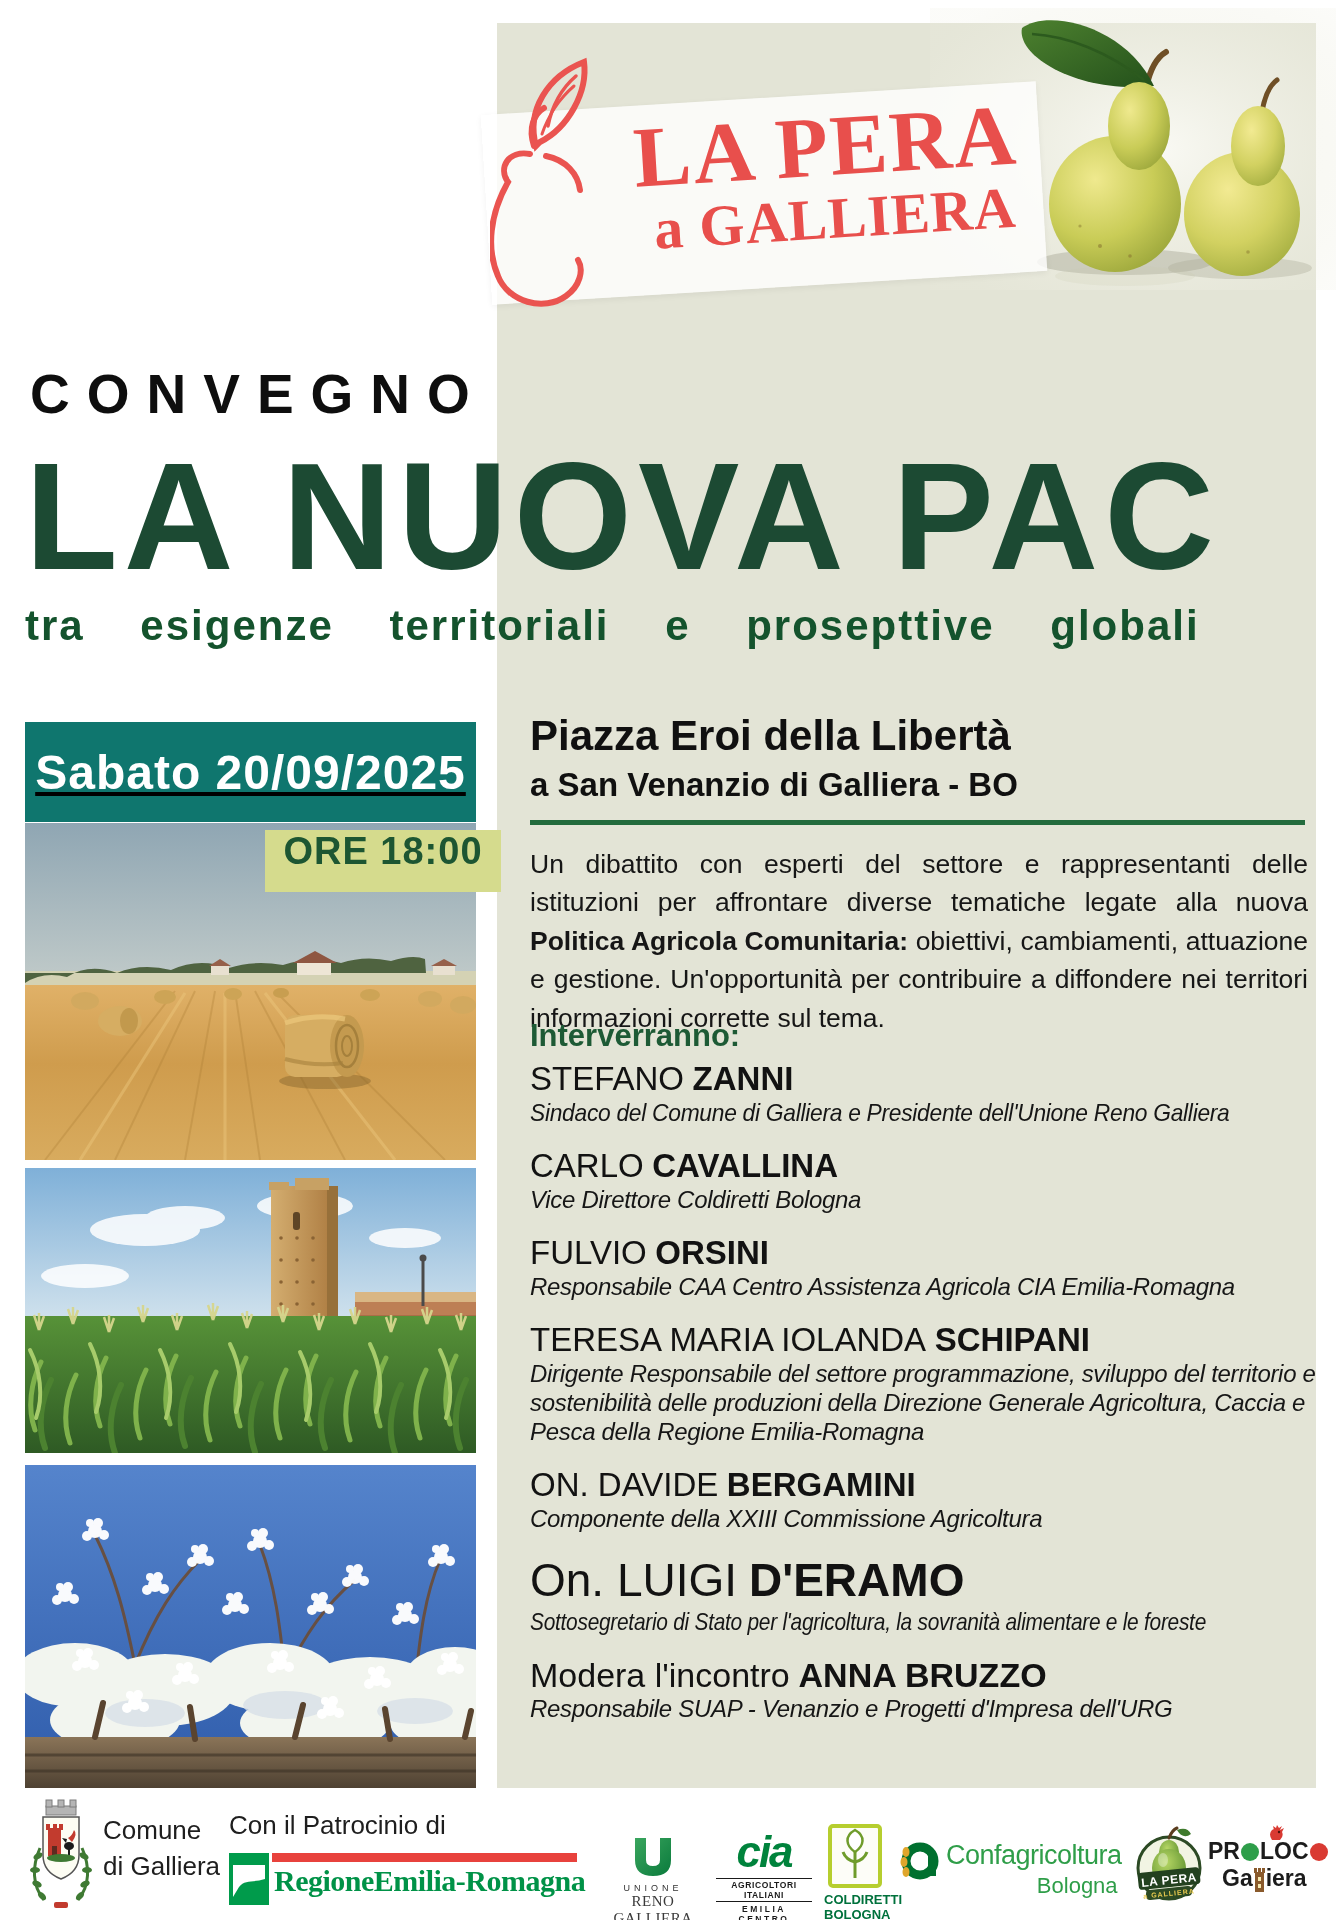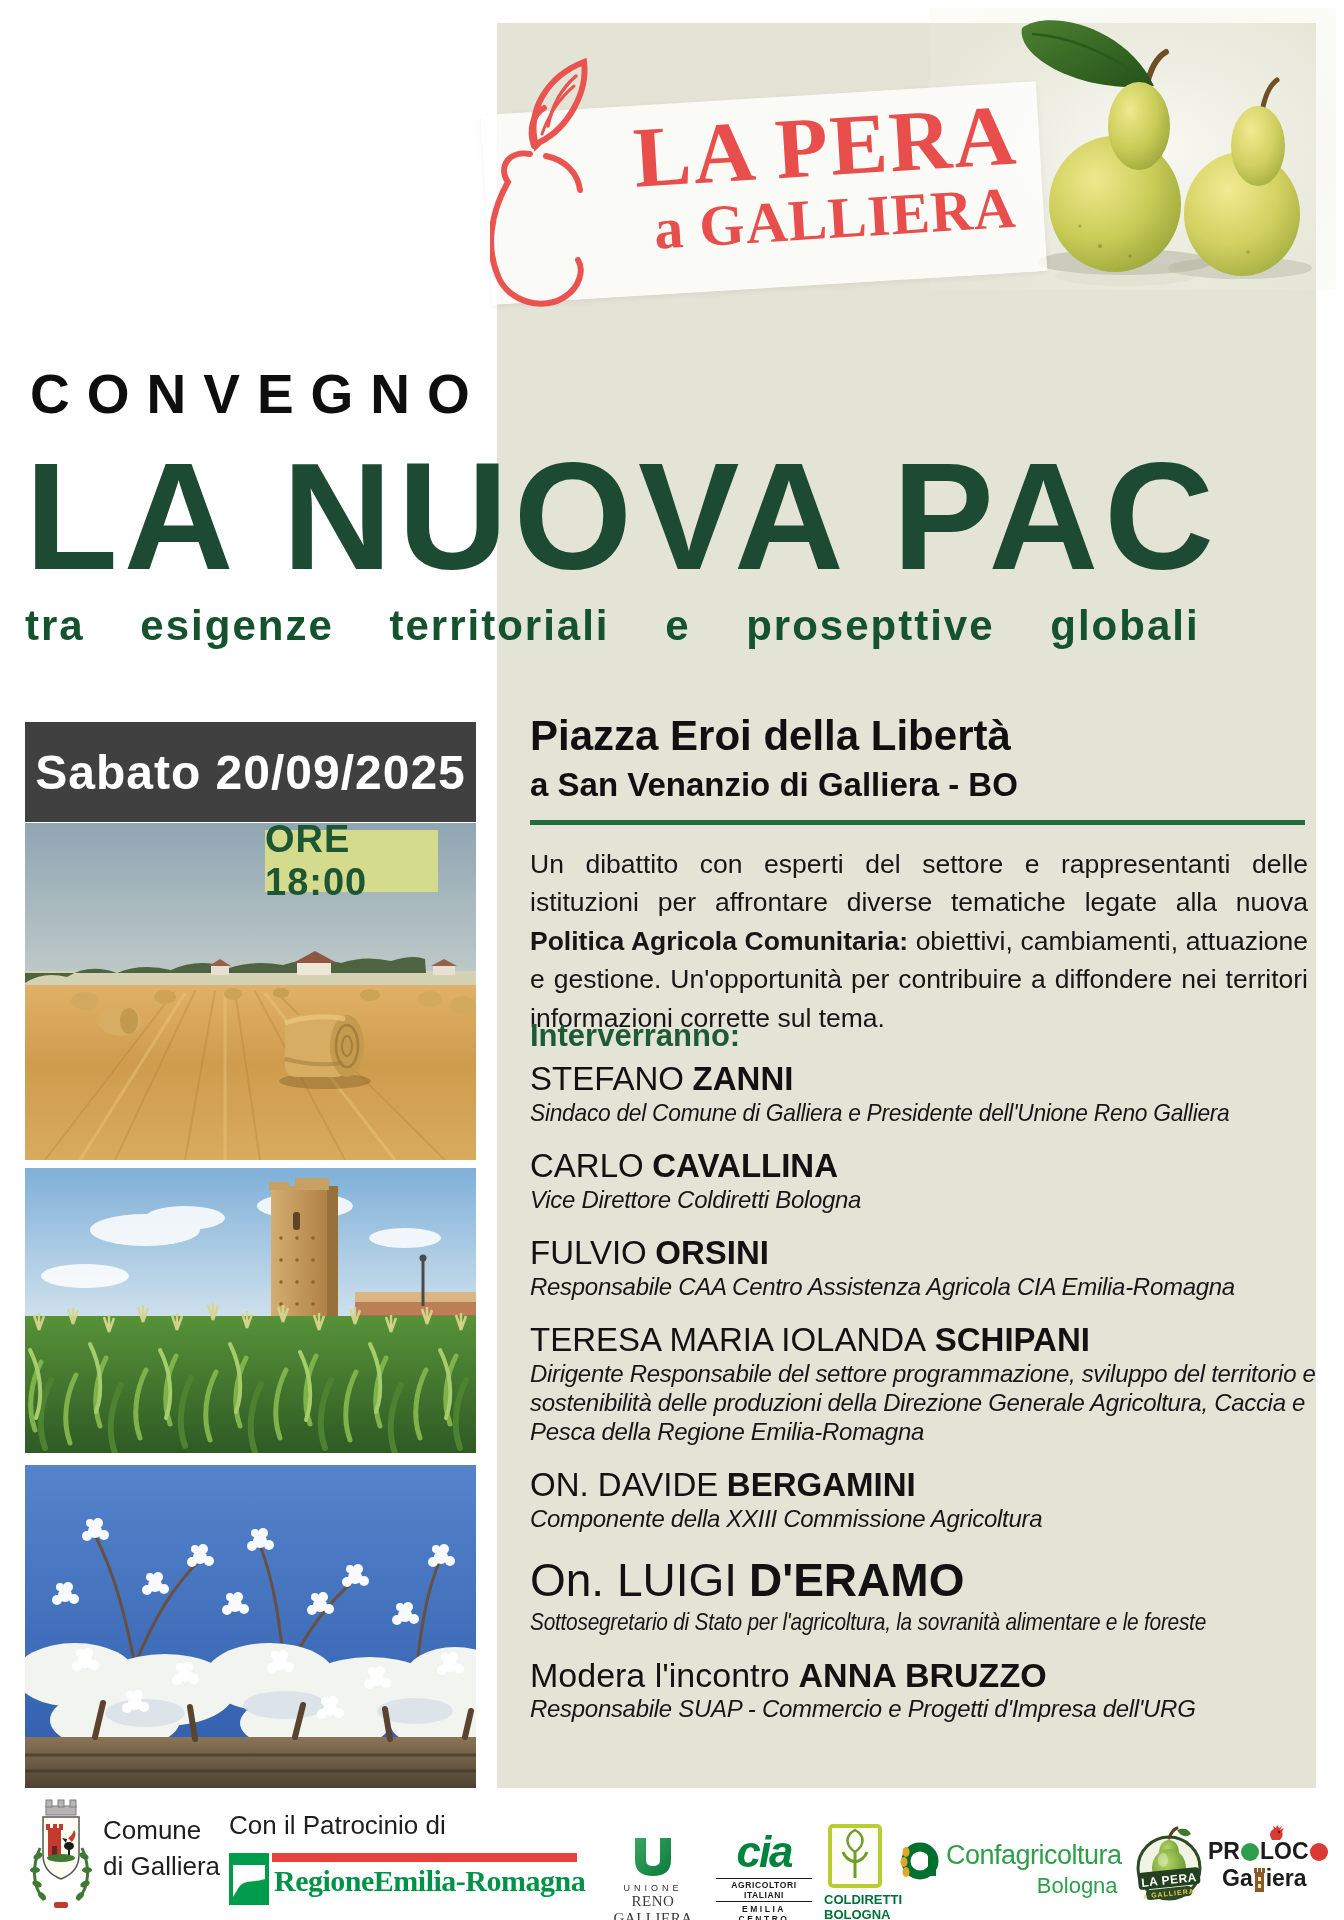--- a/index.html
+++ b/index.html
@@ -15,25 +15,25 @@
   .banner-inner{padding:6px 0 0 150px;color:#e84f4c;font-family:"Liberation Serif", serif;font-weight:700;}
   .banner-l1{font-size:86px;line-height:92px;letter-spacing:2px;}
   .banner-l2{font-size:58px;line-height:62px;padding-left:16px;margin-top:-4px;letter-spacing:1px;}
   .pear-outline{left:490px;top:50px;width:104px;height:262px;z-index:3;}
 
   .kicker{left:30px;top:362px;font-size:55px;font-weight:700;color:#0e0e0e;letter-spacing:17px;z-index:4;white-space:nowrap;}
   .title{left:25px;top:446px;font-size:152px;font-weight:800;color:#1c4a33;letter-spacing:6px;z-index:4;white-space:nowrap;line-height:140px;}
   .subtitle{left:25px;top:602px;font-size:42px;font-weight:700;color:#14532d;letter-spacing:2px;word-spacing:42px;z-index:4;white-space:nowrap;}
 
   
-  .date-banner{left:25px;top:722px;width:451px;height:100px;background:#404040;z-index:1;
-               display:flex;align-items:center;justify-content:center;}
+  .date-banner{left:25px;top:722px;width:451px;height:100px;background:#0f766e;z-index:1;
+               display:flex;align-items:center;justify-content:center;text-decoration:underline;}
   .date-banner span{color:#ffffff;font-size:48px;font-weight:800;letter-spacing:1px;}
-  .time-box{left:265px;top:830px;width:173px;height:62px;background:#d5db8d;z-index:2;
-            display:flex;align-items:center;justify-content:center;}
+  .time-box{left:265px;top:830px;width:236px;height:62px;background:#d5db8d;z-index:2;
+            display:flex;align-items:flex-start;justify-content:center;}
   .time-box span{color:#1d5632;font-size:38px;font-weight:800;letter-spacing:1px;}
   .photo{z-index:1;overflow:hidden;}
   .photo svg{display:block;}
 
   
   .venue1{left:530px;top:712px;font-size:42px;font-weight:800;color:#101010;z-index:4;white-space:nowrap;}
   .venue2{left:530px;top:766px;font-size:33px;font-weight:800;color:#101010;z-index:4;white-space:nowrap;}
   .green-rule{left:530px;top:820px;width:775px;height:5px;background:#236b3d;z-index:4;}
   .descr{left:530px;top:845px;width:778px;font-size:26.5px;line-height:1.45;color:#161616;
          text-align:justify;z-index:4;font-weight:500;}
@@ -447,21 +447,21 @@
     <div>
       <div class="sp-name"><span>ON. DAVIDE</span><span class="heavy">BERGAMINI</span></div>
       <div class="sp-role nowrap">Componente della XXIII Commissione Agricoltura</div>
     </div>
     <div class="sp-large">
       <div class="sp-name"><span>On. LUIGI</span><span class="heavy">D'ERAMO</span></div>
       <div class="sp-role nowrap sx87">Sottosegretario di Stato per l'agricoltura, la sovranità alimentare e le foreste</div>
     </div>
     <div class="sp-mod">
       <div class="sp-name"><span>Modera l'incontro</span><span class="heavy">ANNA BRUZZO</span></div>
-      <div class="sp-role nowrap">Responsabile SUAP - Commercio e Progetti d'Impresa dell'URG</div>
+      <div class="sp-role nowrap">Responsabile SUAP - Venanzio e Progetti d'Impresa dell'URG</div>
     </div>
   </div>
 
   <div class="abs crest">
     <svg width="62" height="114" viewBox="0 0 62 114">
       <g stroke="#3f7a33" stroke-width="3" fill="none">
         <path d="M10,50 C 2,68 2,88 14,102"></path>
         <path d="M52,50 C 60,68 60,88 48,102"></path>
       </g>
       <g fill="#3f7a33">

